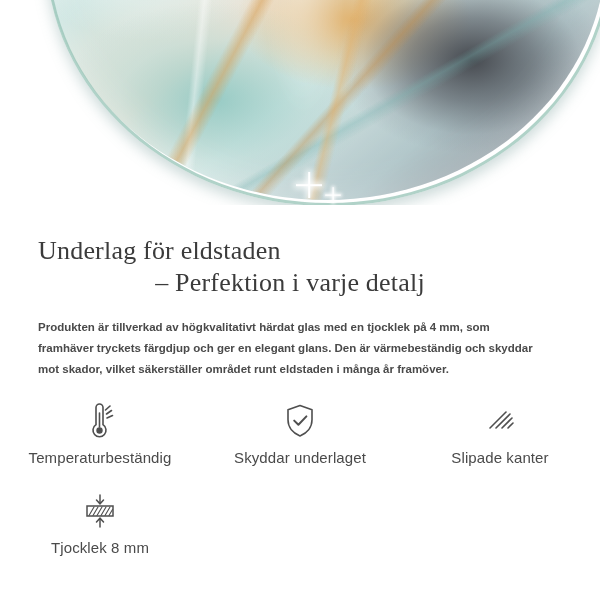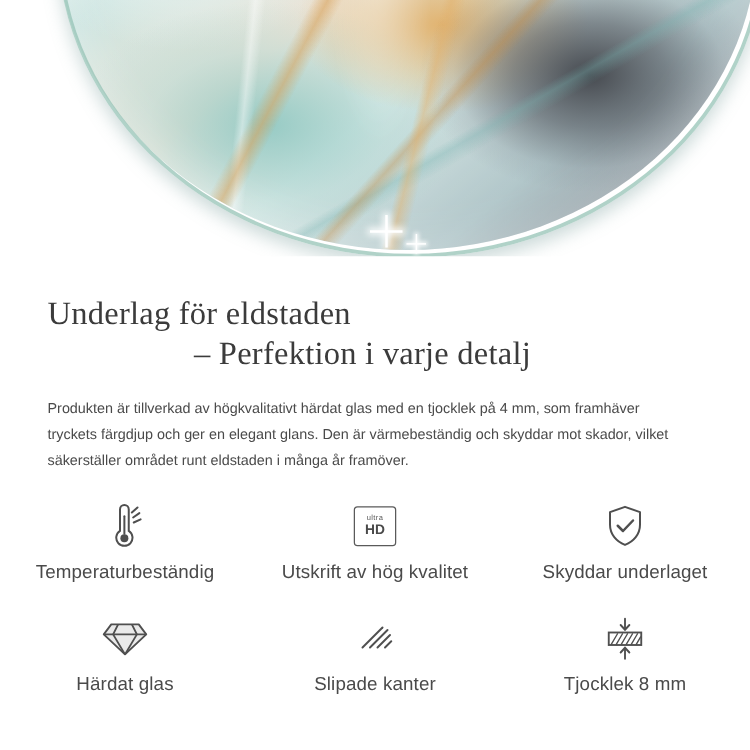--- a/index.html
+++ b/index.html
@@ -118,20 +118,21 @@
     color: #3b3b3b;
     letter-spacing: 0.2px;
   }
   .headline .line2 { display: block; text-align: center; }
   .body-copy {
     margin: 0;
     padding: 18px 38px 0 38px;
     font-size: 11.5px;
     line-height: 21px;
     color: #4a4a4a;
+    font-weight: bold;
   }
 
   
   .features {
     position: absolute;
     left: 0;
     top: 392px;
     width: 600px;
     display: grid;
     grid-template-columns: repeat(3, 1fr);
@@ -214,51 +215,31 @@
           <line x1="16.5" y1="12" x2="16.5" y2="26"></line>
           <circle cx="16.5" cy="29.5" r="3.2" fill="#4f4f4f" stroke="none"></circle>
           <line x1="22.5" y1="9" x2="27" y2="5"></line>
           <line x1="23.5" y1="13" x2="28.5" y2="9.5"></line>
           <line x1="24" y1="17" x2="29.5" y2="14.5"></line>
         </svg>
       </div>
       <div class="feature-label">Temperaturbeständig</div>
     </div>
 
-    <div class="feature">
-      <div class="feature-icon">
-        <div class="ultrahd">
-          <span class="u-top">ultra</span>
-          <span class="u-bot">HD</span>
-        </div>
-      </div>
-      <div class="feature-label">Utskrift av hög kvalitet</div>
-    </div>
 
     <div class="feature">
       <div class="feature-icon">
         <svg width="34" height="40" viewBox="0 0 34 40" fill="none" stroke="#4f4f4f" stroke-width="1.6" stroke-linejoin="round" stroke-linecap="round">
           <path d="M17 4.5l12 4.2v10.1c0 7.6-5.1 13.4-12 16.1-6.9-2.7-12-8.5-12-16.1V8.7z"></path>
           <path d="M11.2 19.6l4.2 4.2 8-8.4" stroke-width="2"></path>
         </svg>
       </div>
       <div class="feature-label">Skyddar underlaget</div>
     </div>
 
-    <div class="feature">
-      <div class="feature-icon">
-        <svg width="38" height="34" viewBox="0 0 38 34" fill="none" stroke="#4f4f4f" stroke-width="1.5" stroke-linejoin="round">
-          <path d="M8 5.5h22l6 8-17 16-17-16z" fill="#4f4f4f" fill-opacity="0.12"></path>
-          <path d="M2 13.5h34"></path>
-          <path d="M13.5 5.5l-4 8 9.5 16"></path>
-          <path d="M24.5 5.5l4 8-9.5 16"></path>
-        </svg>
-      </div>
-      <div class="feature-label">Härdat glas</div>
-    </div>
 
     <div class="feature">
       <div class="feature-icon">
         <svg width="36" height="34" viewBox="0 0 36 34" fill="none" stroke="#4f4f4f" stroke-width="1.6" stroke-linecap="round">
           <line x1="8" y1="24" x2="24" y2="8"></line>
           <line x1="14" y1="24" x2="28" y2="10"></line>
           <line x1="20" y1="24" x2="30" y2="14"></line>
           <line x1="26" y1="24" x2="31" y2="19"></line>
         </svg>
       </div>

